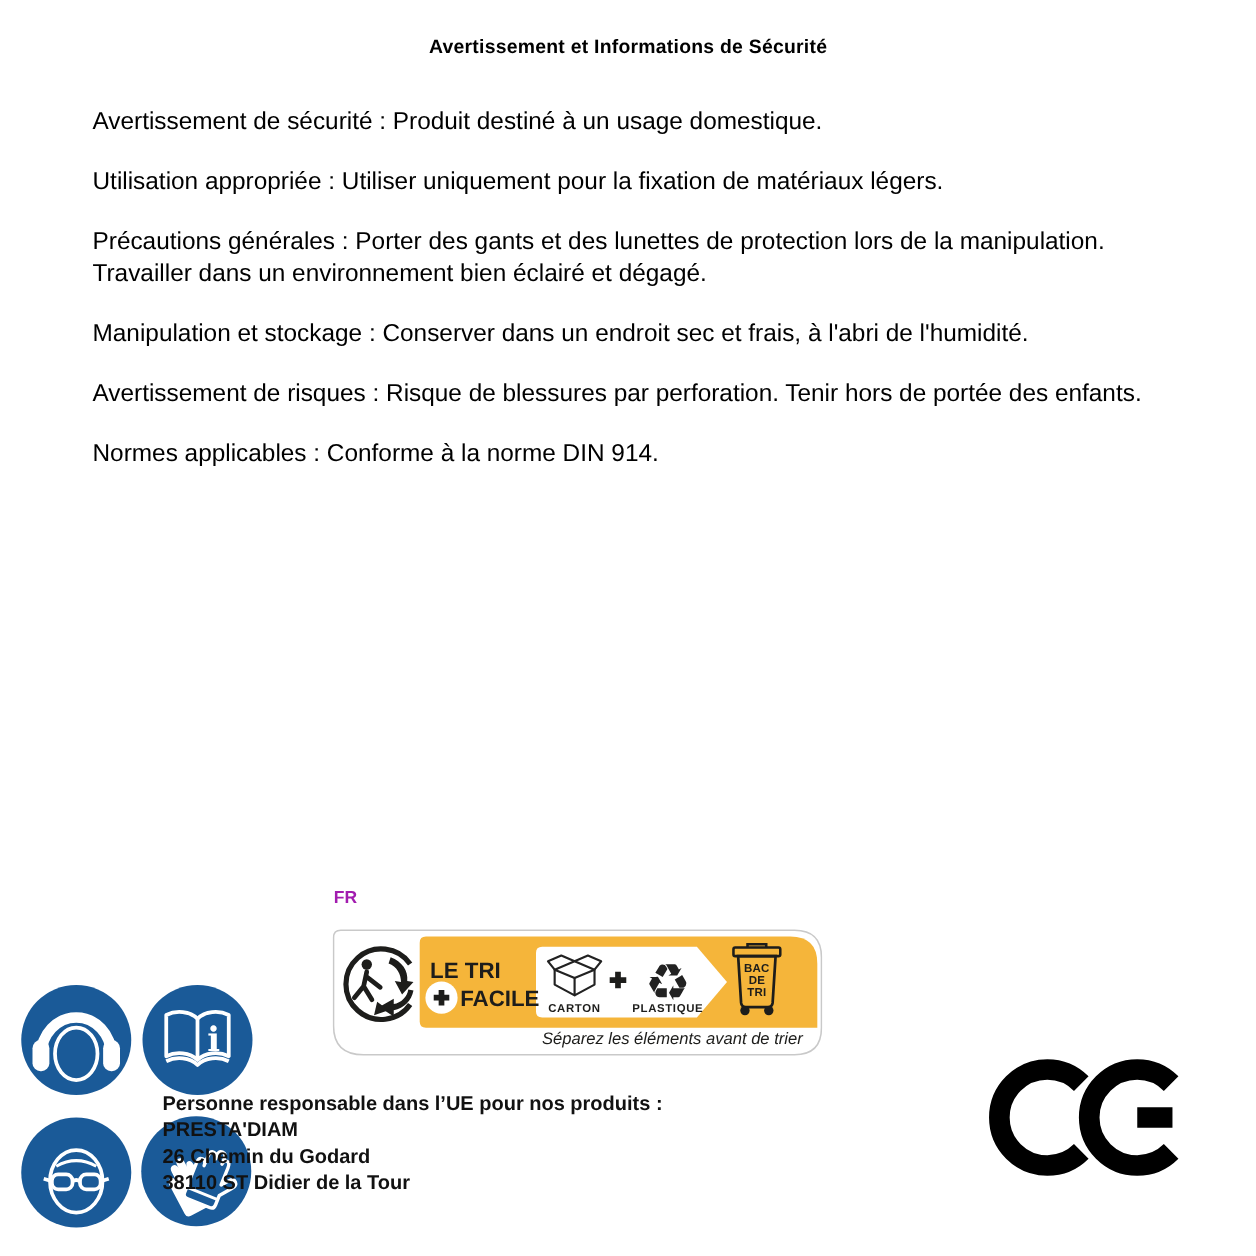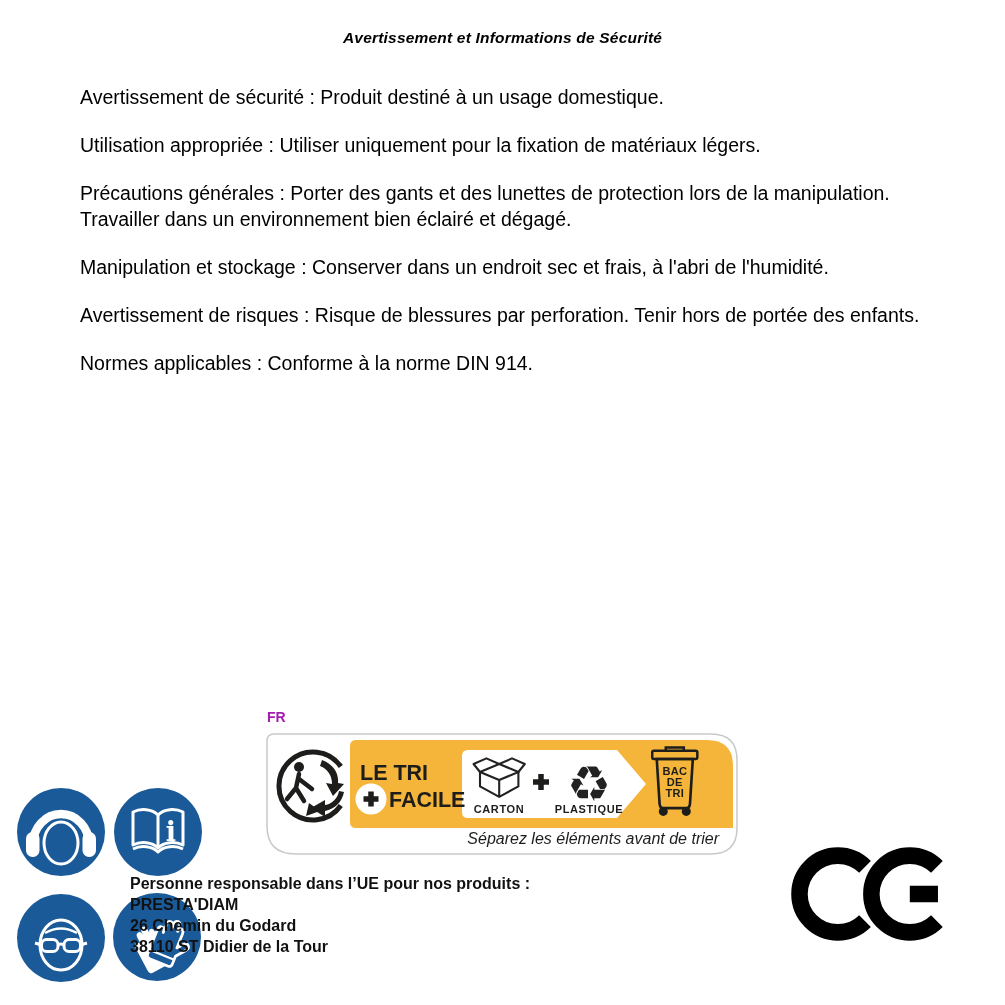--- a/index.html
+++ b/index.html
@@ -1,27 +1,27 @@
 <!DOCTYPE html>
 <html><head>
 <meta charset="utf-8">
 <style>
   html,body{margin:0;padding:0;background:#fff;}
   #screen{position:relative;width:1005px;height:1005px;background:#ffffff;overflow:hidden;
           font-family:"Liberation Sans", sans-serif;color:#000;}
   .title{position:absolute;top:29px;left:0;width:1005px;text-align:center;
-         font-size:15.5px;font-weight:bold;letter-spacing:.2px;font-style:italic;}
+         font-size:15.5px;font-weight:bold;letter-spacing:.2px;}
   .body-text{position:absolute;top:84px;left:72px;width:880px;font-size:19.5px;line-height:26px;}
-  .body-text p{margin:0 0 22px 8px;}
+  .body-text p{margin:0 0 22px 2px;}
   .icons-grid{position:absolute;left:16px;top:787px;width:188px;height:198px;}
   .picto{position:absolute;width:90px;height:90px;}
   .picto svg{display:block;width:100%;height:100%;}
   #pic1{left:0;top:0;} #pic2{left:97px;top:0;} #pic3{left:0;top:106px;} #pic4{left:96px;top:105px;}
   .fr-label{position:absolute;left:267px;top:709px;font-size:14px;font-weight:bold;color:#a21caf;}
-  .tri-wrap{position:absolute;left:266px;top:733px;width:472px;height:122px;}
+  .tri-wrap{position:absolute;left:266px;top:733px;width:392px;height:122px;}
   .tri-wrap svg{display:block;width:100%;height:100%;}
   svg text{font-family:"Liberation Sans", sans-serif;}
   .tri-big{font-size:21.5px;font-weight:bold;fill:#1d1d1b;}
   .mat-label{font-size:11px;font-weight:bold;fill:#1d1d1b;letter-spacing:.6px;text-anchor:middle;}
   .bin-txt{font-size:13.5px;font-weight:bold;fill:#1d1d1b;text-anchor:middle;letter-spacing:.3px;}
   .instruction{font-size:16px;font-style:italic;fill:#1d1d1b;text-anchor:end;}
   .address{position:absolute;left:130px;top:873px;width:740px;text-align:left;
            font-size:16px;font-weight:bold;line-height:21px;color:#111;}
   .ce{position:absolute;left:791px;top:843px;width:156px;height:102px;}
   .ce svg{display:block;width:100%;height:100%;}

